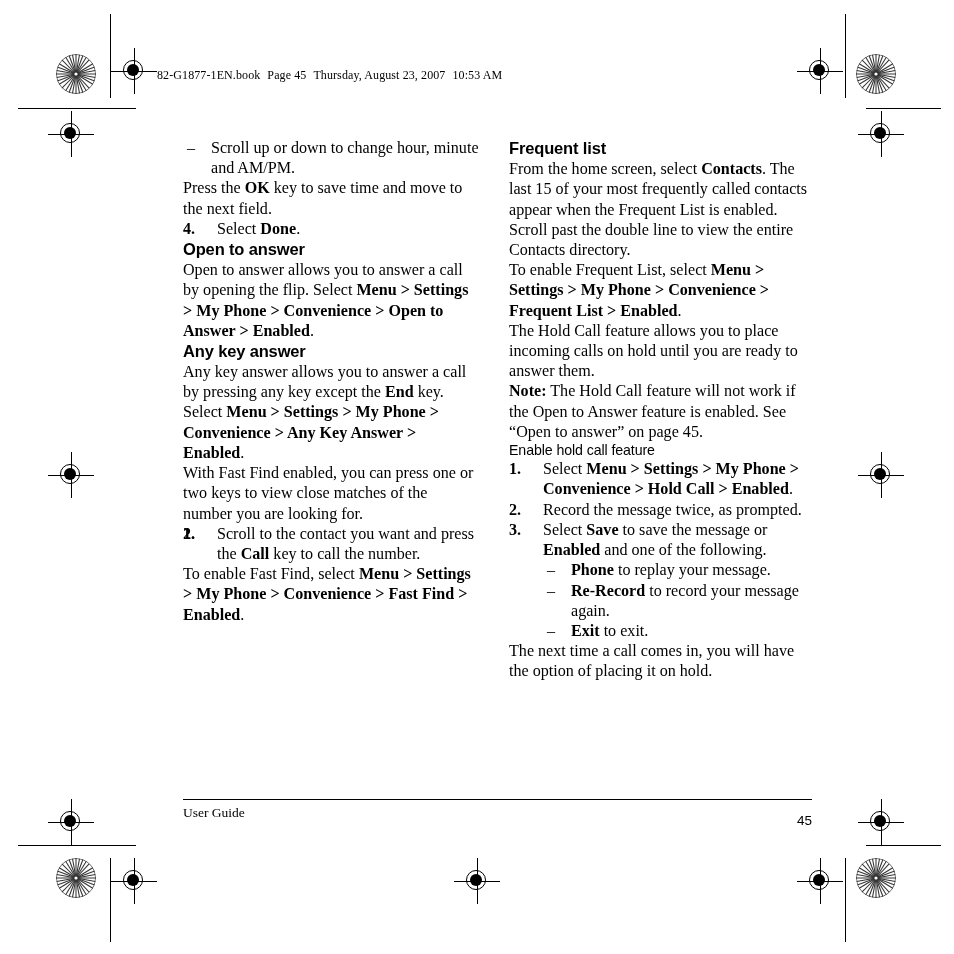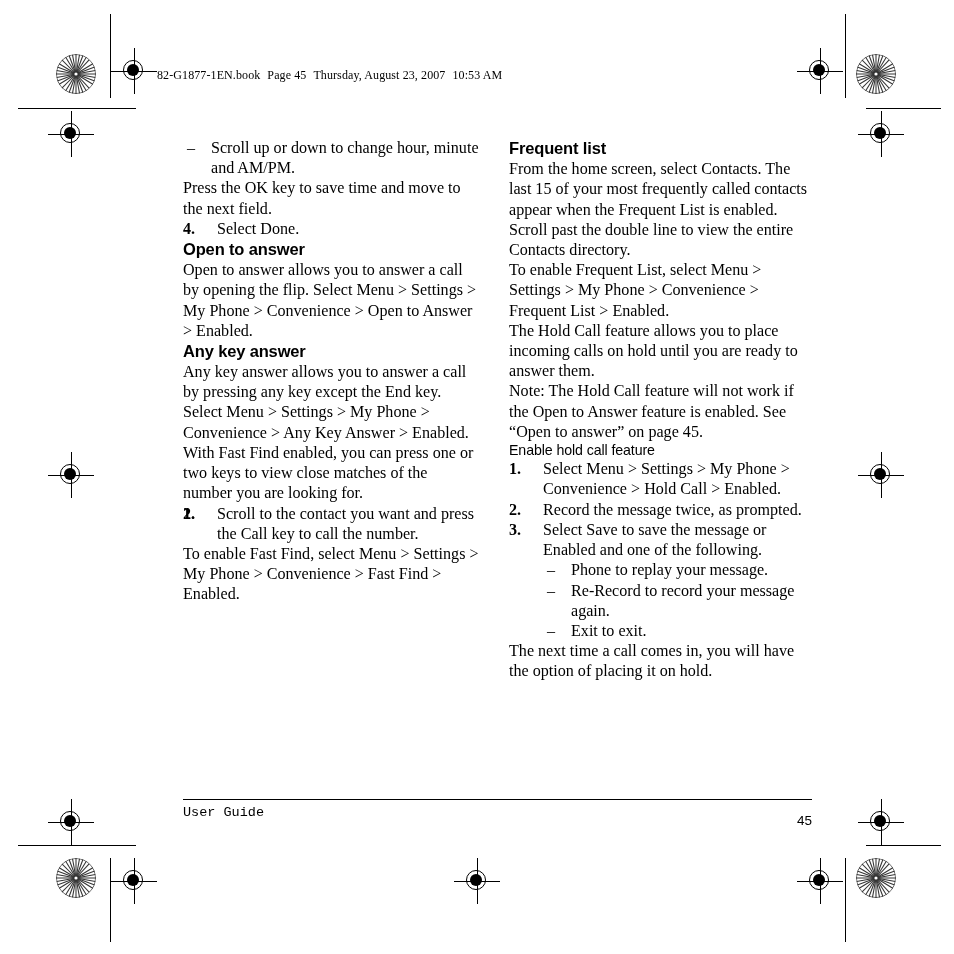--- a/index.html
+++ b/index.html
@@ -112,21 +112,21 @@
   }
   p.body {
     margin: 0;
     font-size: 16.1px;
     line-height: 20.2px;
     text-align: left;
   }
   .gap-before { margin-top: 13px; }
   .gap-small  { margin-top: 6px; }
 
-  b, strong { font-weight: normal; }
+  b, strong { font-weight: bold; }
 
   
   .numrow {
     position: relative;
     padding-left: 34px;
     font-size: 16.1px;
     line-height: 20.2px;
   }
   .numrow > .num {
     position: absolute;
@@ -155,21 +155,21 @@
     left: 183px;
     top: 799px;
     width: 629px;
     height: 1.4px;
     background: #000;
   }
   .footer-left {
     position: absolute;
     left: 183px;
     top: 805px;
-    font-family: Liberation Mono, monospace;
+    font-family: Liberation Serif, serif;
     font-size: 13.5px;
   }
   .footer-right {
     position: absolute;
     left: 712px;
     top: 805px;
     width: 100px;
     text-align: right;
     font-family: "Liberation Sans", sans-serif;
     font-size: 13.5px;

